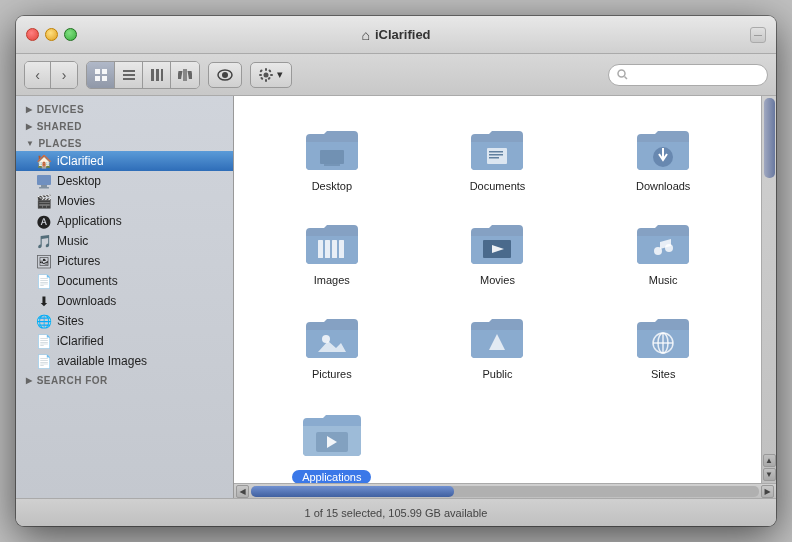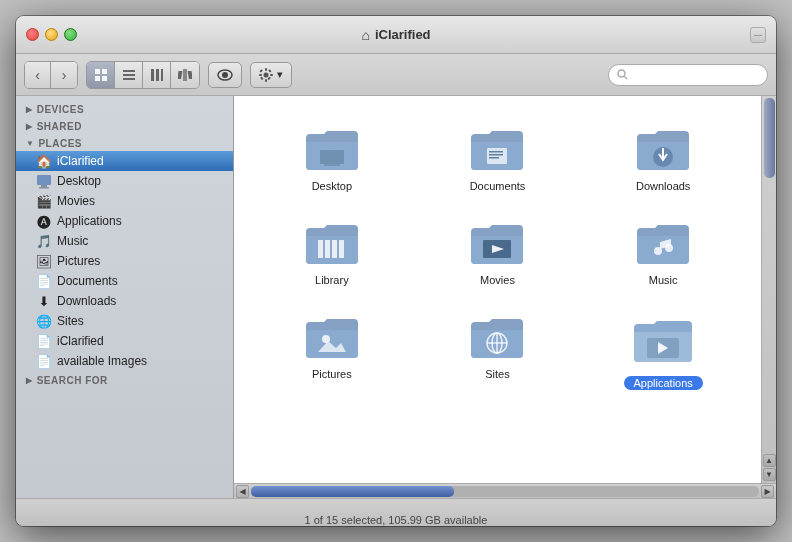--- a/index.html
+++ b/index.html
@@ -270,21 +270,21 @@
       font-size: 8px;
       color: #444;
       cursor: pointer;
     }
     
     .status-bar {
       height: 28px;
       background: linear-gradient(to bottom, #d0d0d0, #c0c0c0);
       border-top: 1px solid #aaa;
       display: flex;
-      align-items: flex-end;
+      align-items: center;
       justify-content: center;
       flex-shrink: 0;
       position: relative;
     }
     .status-text {
       font-size: 11px;
       color: #444;
     }
     
     .h-scrollbar {
@@ -540,21 +540,21 @@
 
           <div class="file-item">
             <svg width="60" height="52" viewBox="0 0 60 52">
               <path d="M4,14 Q4,10 8,10 L22,10 L25,7 L52,7 Q56,7 56,11 L56,42 Q56,46 52,46 L8,46 Q4,46 4,42 Z" fill="#7090b8" opacity="0.85"></path>
               <path d="M4,18 L56,18 L56,42 Q56,46 52,46 L8,46 Q4,46 4,42 Z" fill="#8aabcf"></path>
               <rect x="16" y="22" width="5" height="18" rx="0.5" fill="white" opacity="0.8"></rect>
               <rect x="23" y="22" width="5" height="18" rx="0.5" fill="white" opacity="0.8"></rect>
               <rect x="30" y="22" width="5" height="18" rx="0.5" fill="white" opacity="0.8"></rect>
               <rect x="37" y="22" width="5" height="18" rx="0.5" fill="white" opacity="0.8"></rect>
             </svg>
-            <span class="item-label">Library</span>
+            <span class="item-label">Images</span>
           </div>
 
           <div class="file-item">
             <svg width="60" height="52" viewBox="0 0 60 52">
               <path d="M4,14 Q4,10 8,10 L22,10 L25,7 L52,7 Q56,7 56,11 L56,42 Q56,46 52,46 L8,46 Q4,46 4,42 Z" fill="#7090b8" opacity="0.85"></path>
               <path d="M4,18 L56,18 L56,42 Q56,46 52,46 L8,46 Q4,46 4,42 Z" fill="#8aabcf"></path>
               <rect x="16" y="22" width="28" height="18" rx="1" fill="#3a5a7a" opacity="0.8"></rect>
               <path d="M25,27 L37,31 L25,35 Z" fill="white" opacity="0.9"></path>
             </svg>
             <span class="item-label">Movies</span>
@@ -574,20 +574,28 @@
           <div class="file-item">
             <svg width="60" height="52" viewBox="0 0 60 52">
               <path d="M4,14 Q4,10 8,10 L22,10 L25,7 L52,7 Q56,7 56,11 L56,42 Q56,46 52,46 L8,46 Q4,46 4,42 Z" fill="#7090b8" opacity="0.85"></path>
               <path d="M4,18 L56,18 L56,42 Q56,46 52,46 L8,46 Q4,46 4,42 Z" fill="#8aabcf"></path>
               <circle cx="24" cy="27" r="4" fill="white" opacity="0.8"></circle>
               <path d="M16,40 L26,29 L34,36 L39,31 L44,40 Z" fill="white" opacity="0.7"></path>
             </svg>
             <span class="item-label">Pictures</span>
           </div>
 
+          <div class="file-item">
+            <svg width="60" height="52" viewBox="0 0 60 52">
+              <path d="M4,14 Q4,10 8,10 L22,10 L25,7 L52,7 Q56,7 56,11 L56,42 Q56,46 52,46 L8,46 Q4,46 4,42 Z" fill="#7090b8" opacity="0.85"></path>
+              <path d="M4,18 L56,18 L56,42 Q56,46 52,46 L8,46 Q4,46 4,42 Z" fill="#8aabcf"></path>
+              <path d="M22,38 L30,22 L38,38 Z" fill="white" opacity="0.75"></path>
+            </svg>
+            <span class="item-label">Public</span>
+          </div>
 
           <div class="file-item">
             <svg width="60" height="52" viewBox="0 0 60 52">
               <path d="M4,14 Q4,10 8,10 L22,10 L25,7 L52,7 Q56,7 56,11 L56,42 Q56,46 52,46 L8,46 Q4,46 4,42 Z" fill="#7090b8" opacity="0.85"></path>
               <path d="M4,18 L56,18 L56,42 Q56,46 52,46 L8,46 Q4,46 4,42 Z" fill="#8aabcf"></path>
               <circle cx="30" cy="31" r="10" fill="none" stroke="white" stroke-width="1.5" opacity="0.8"></circle>
               <line x1="30" y1="21" x2="30" y2="41" stroke="white" stroke-width="1.5" opacity="0.8"></line>
               <ellipse cx="30" cy="31" rx="5" ry="10" fill="none" stroke="white" stroke-width="1.5" opacity="0.8"></ellipse>
               <line x1="20" y1="31" x2="40" y2="31" stroke="white" stroke-width="1.5" opacity="0.8"></line>
             </svg>

